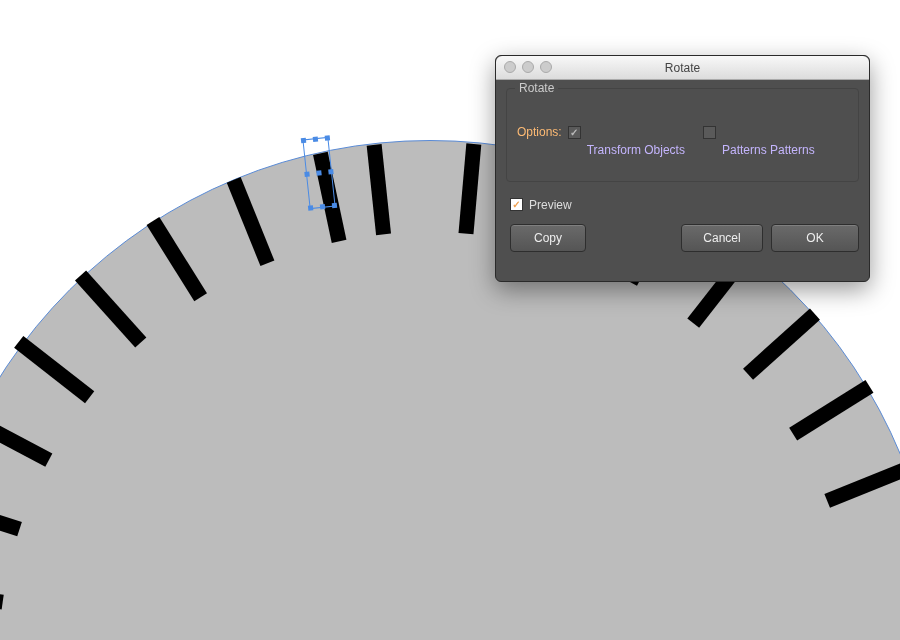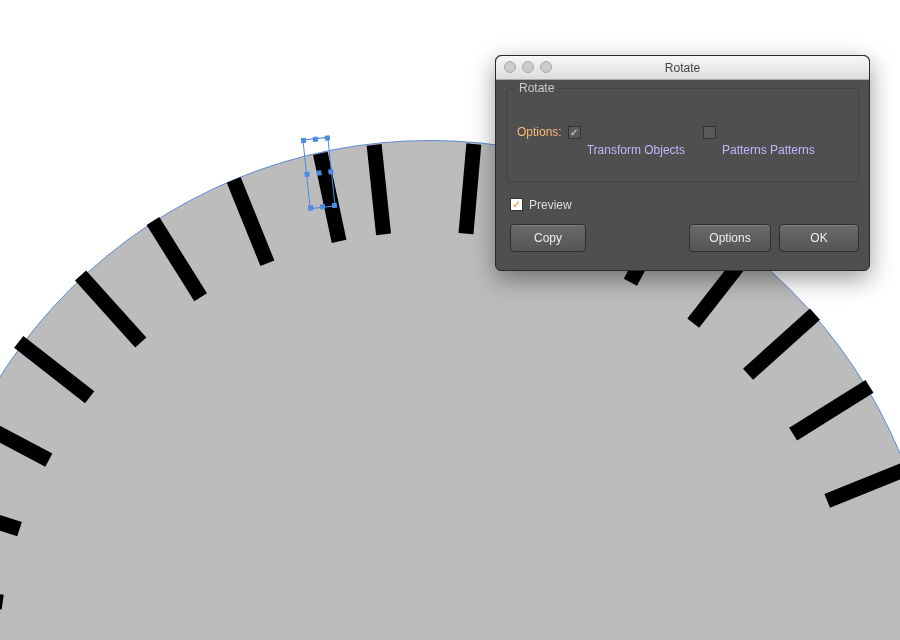--- a/index.html
+++ b/index.html
@@ -148,39 +148,39 @@
       border: 1px solid #333;
       background: #fff;
       display: inline-flex;
       align-items: center; justify-content:center;
       font-size: 10px; color:#f0a050; font-weight:bold;
     }
     .preview-cb.checked::after { content:"✓"; }
     .btn-row {
       display:flex;
       justify-content:space-between;
-      padding: 0 10px 18px 14px;
+      padding: 0 10px 29px 14px;
       gap: 8px;
     }
     .btn {
       flex:0 0 auto;
       padding: 6px 0;
       background: linear-gradient(#6a6a6a,#555);
       border: 1px solid #2e2e2e;
       border-radius: 4px;
       color:#eee;
       text-align:center;
       font-size:12px;
       cursor:pointer;
       box-shadow: inset 0 1px 0 rgba(255,255,255,0.15);
     }
     .btn-copy { width: 76px; }
     .btn-right { display:flex; gap:8px; }
     .btn-cancel { width: 82px; }
-    .btn-ok { width: 80px; }
+    .btn-ok { width: 88px; }
   </style>
 </head>
 <body>
 
 <div class="canvas">
   <div class="shape-circle"></div>
 
   <div class="tick" style="left:421px; top:142px; transform:rotate(-82deg) translateY(0);"></div>
   <div class="tick" style="left:421px; top:142px; transform:rotate(-72deg);"></div>
   <div class="tick" style="left:421px; top:142px; transform:rotate(-62deg);"></div>
@@ -235,17 +235,17 @@
   </div>
 
   <div class="preview-row">
     <span class="preview-cb checked"></span>
     <span>Preview</span>
   </div>
 
   <div class="btn-row">
     <div class="btn btn-copy">Copy</div>
     <div class="btn-right">
-      <div class="btn btn-cancel">Options</div>
+      <div class="btn btn-cancel">Cancel</div>
       <div class="btn btn-ok">OK</div>
     </div>
   </div>
 </div>
 
 </body></html>

